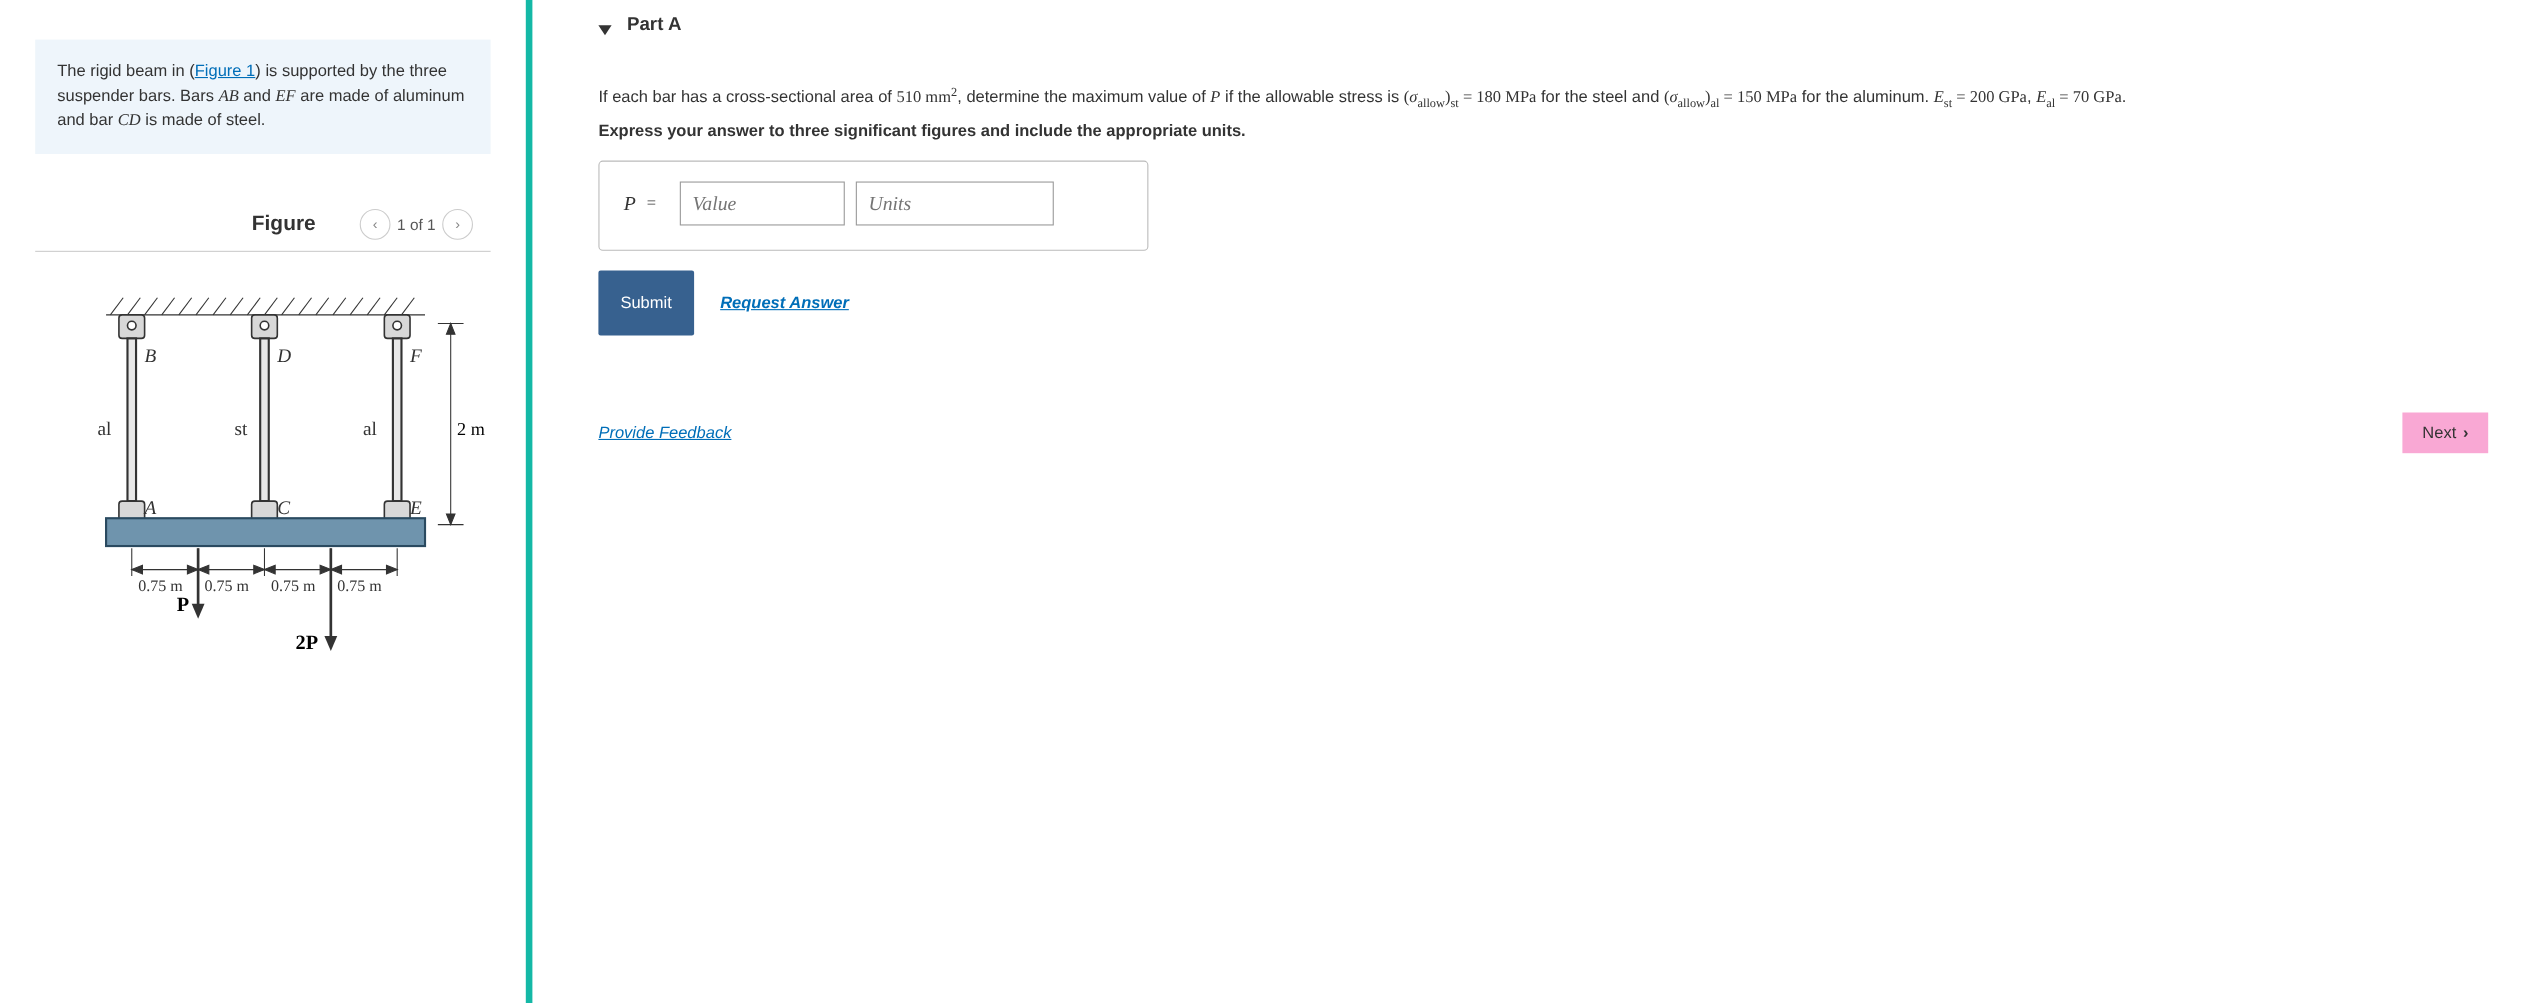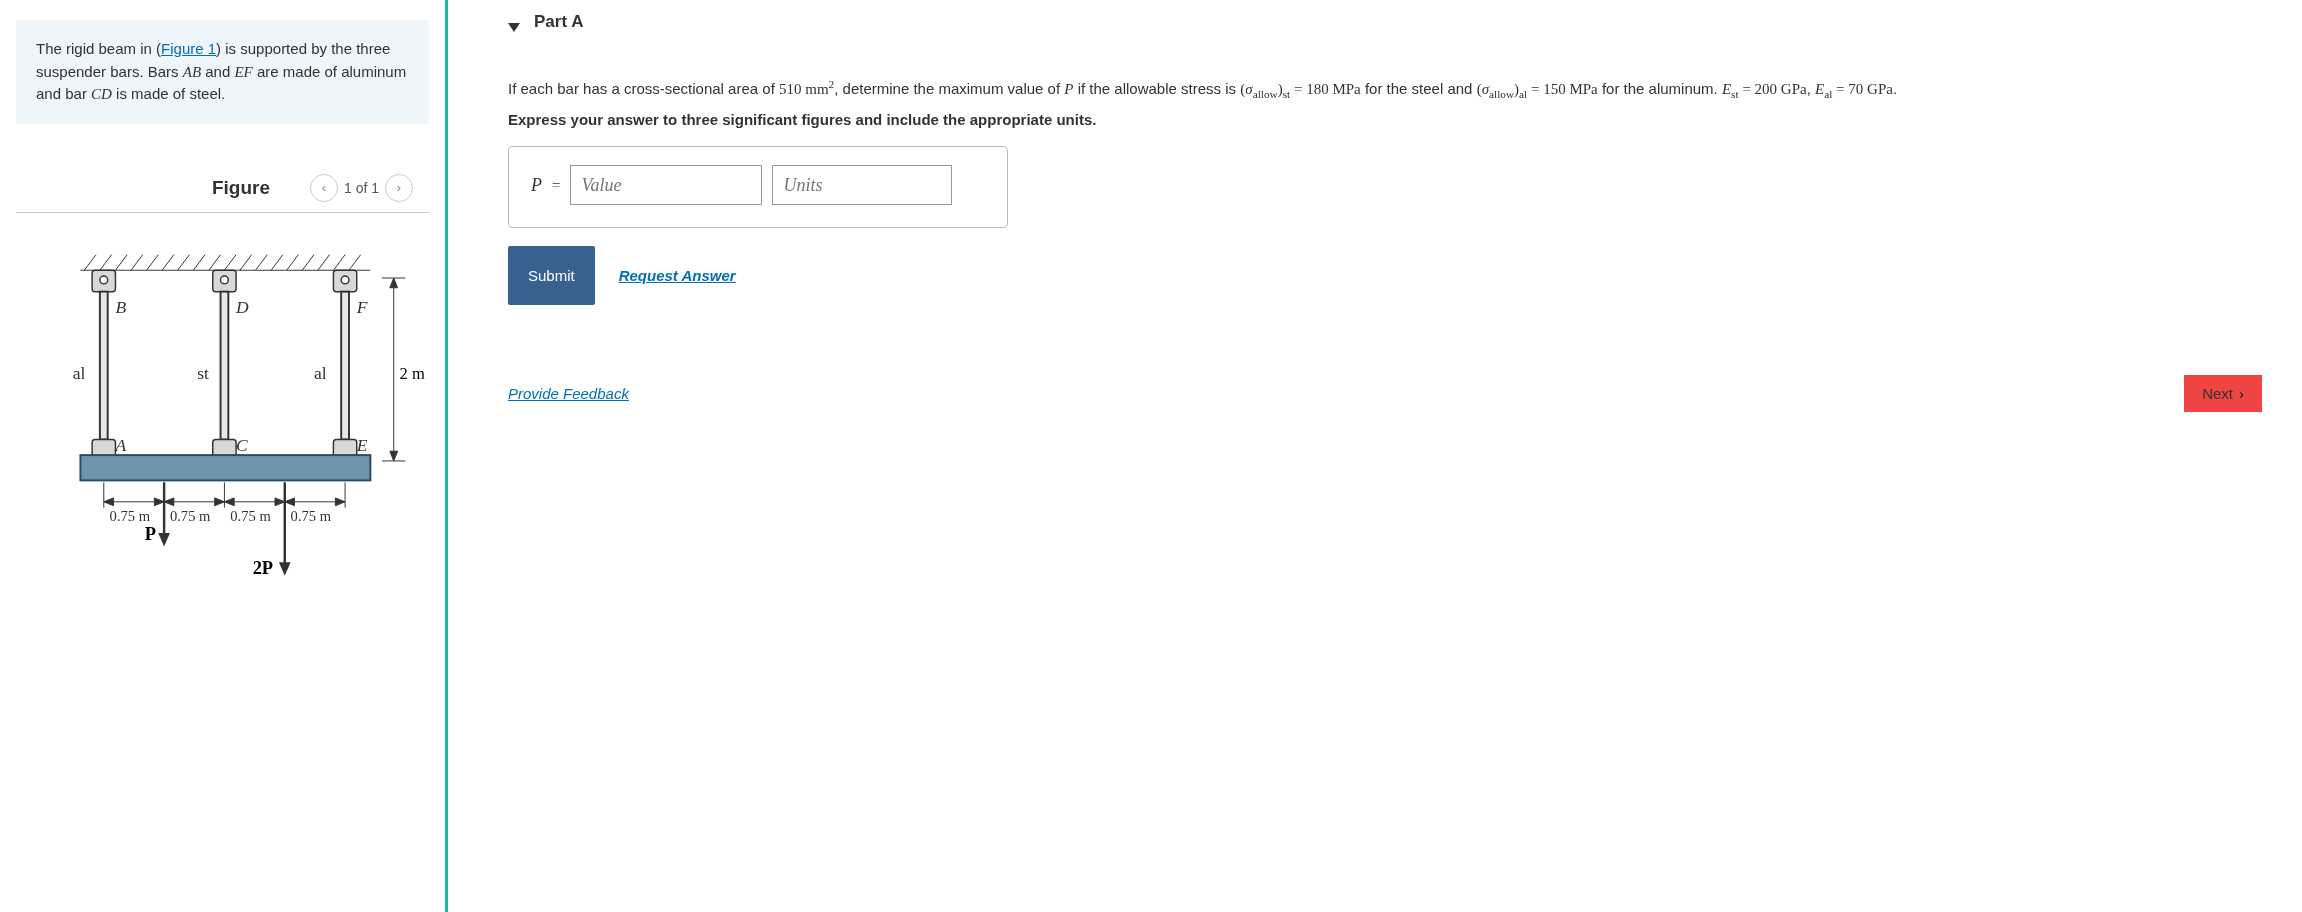--- a/index.html
+++ b/index.html
@@ -10,23 +10,23 @@
     font-size: 15px;
     color: #333;
     background: #fff;
   }
   .page {
     display: flex;
     width: 2302px;
     min-height: 912px;
   }
   .left-col {
-    width: 448px;
-    padding: 0;
-    border-right: 3px solid #14b8a6;
+    width: 484px;
+    padding: 16px;
+    border-right: 6px solid #14b8a6;
   }
   .right-col {
     flex: 1;
     padding: 0 40px 20px 60px;
     position: relative;
   }
   .problem-intro {
     background: #eef5fb;
     padding: 18px 20px;
     margin: 20px 16px;
@@ -160,21 +160,21 @@
   }
   .ans-input {
     height: 40px;
     border: 1px solid #999;
     padding: 0 10px;
     font-size: 18px;
     font-family: "Times New Roman", serif;
     font-style: italic;
     color: #888;
   }
-  .ans-input.value { width: 192px; }
+  .ans-input.value { width: 150px; margin-left: 12px; }
   .ans-input.units { width: 180px; }
   .submit-row {
     display: flex;
     align-items: center;
     gap: 24px;
   }
   .submit-btn {
     background: #37618f;
     color: #fff;
     border: none;
@@ -190,21 +190,21 @@
     font-size: 15px;
     font-style: italic;
   }
   .feedback-row {
     margin-top: 70px;
     display: flex;
     justify-content: space-between;
     align-items: center;
   }
   .next-btn {
-    background: #ef4444;
+    background: #f9a8d4;
     border: none;
     padding: 10px 18px;
     font-size: 15px;
     cursor: pointer;
     color: #333;
     display: inline-flex;
     align-items: center;
     gap: 6px;
   }
   

